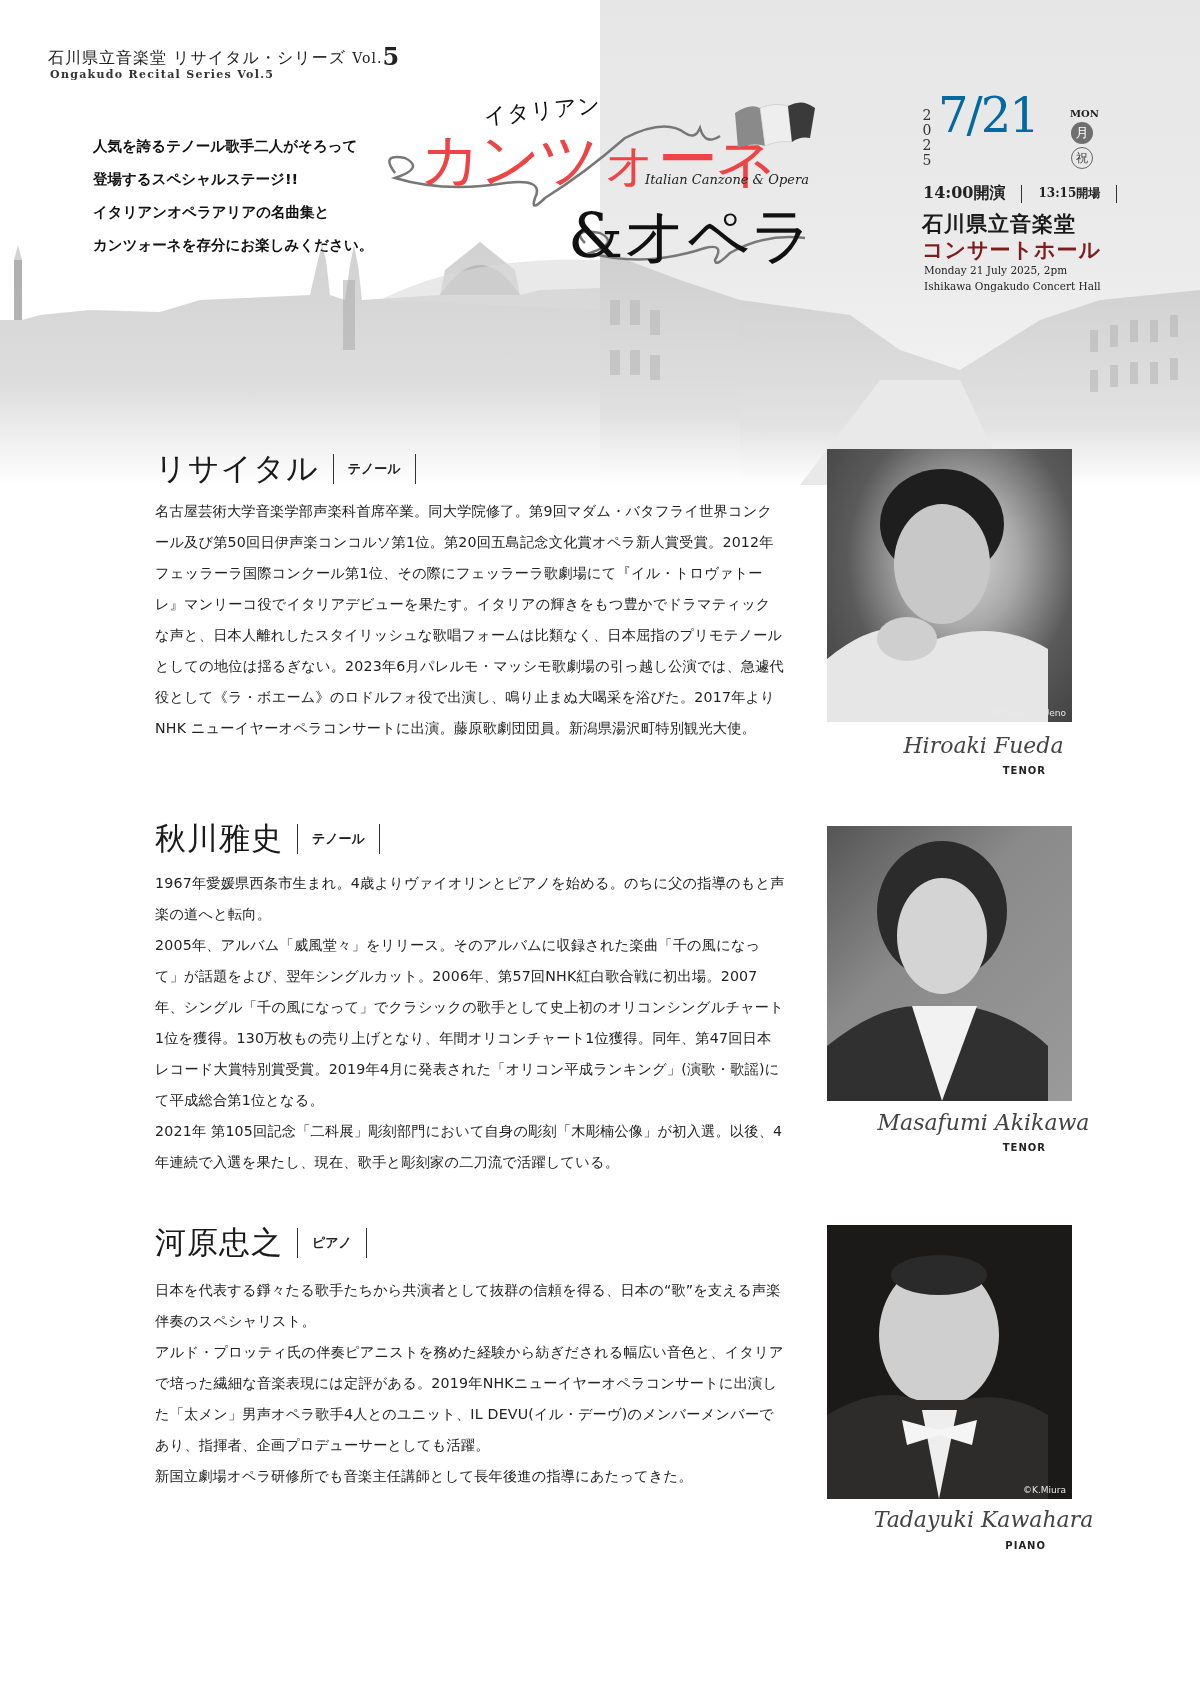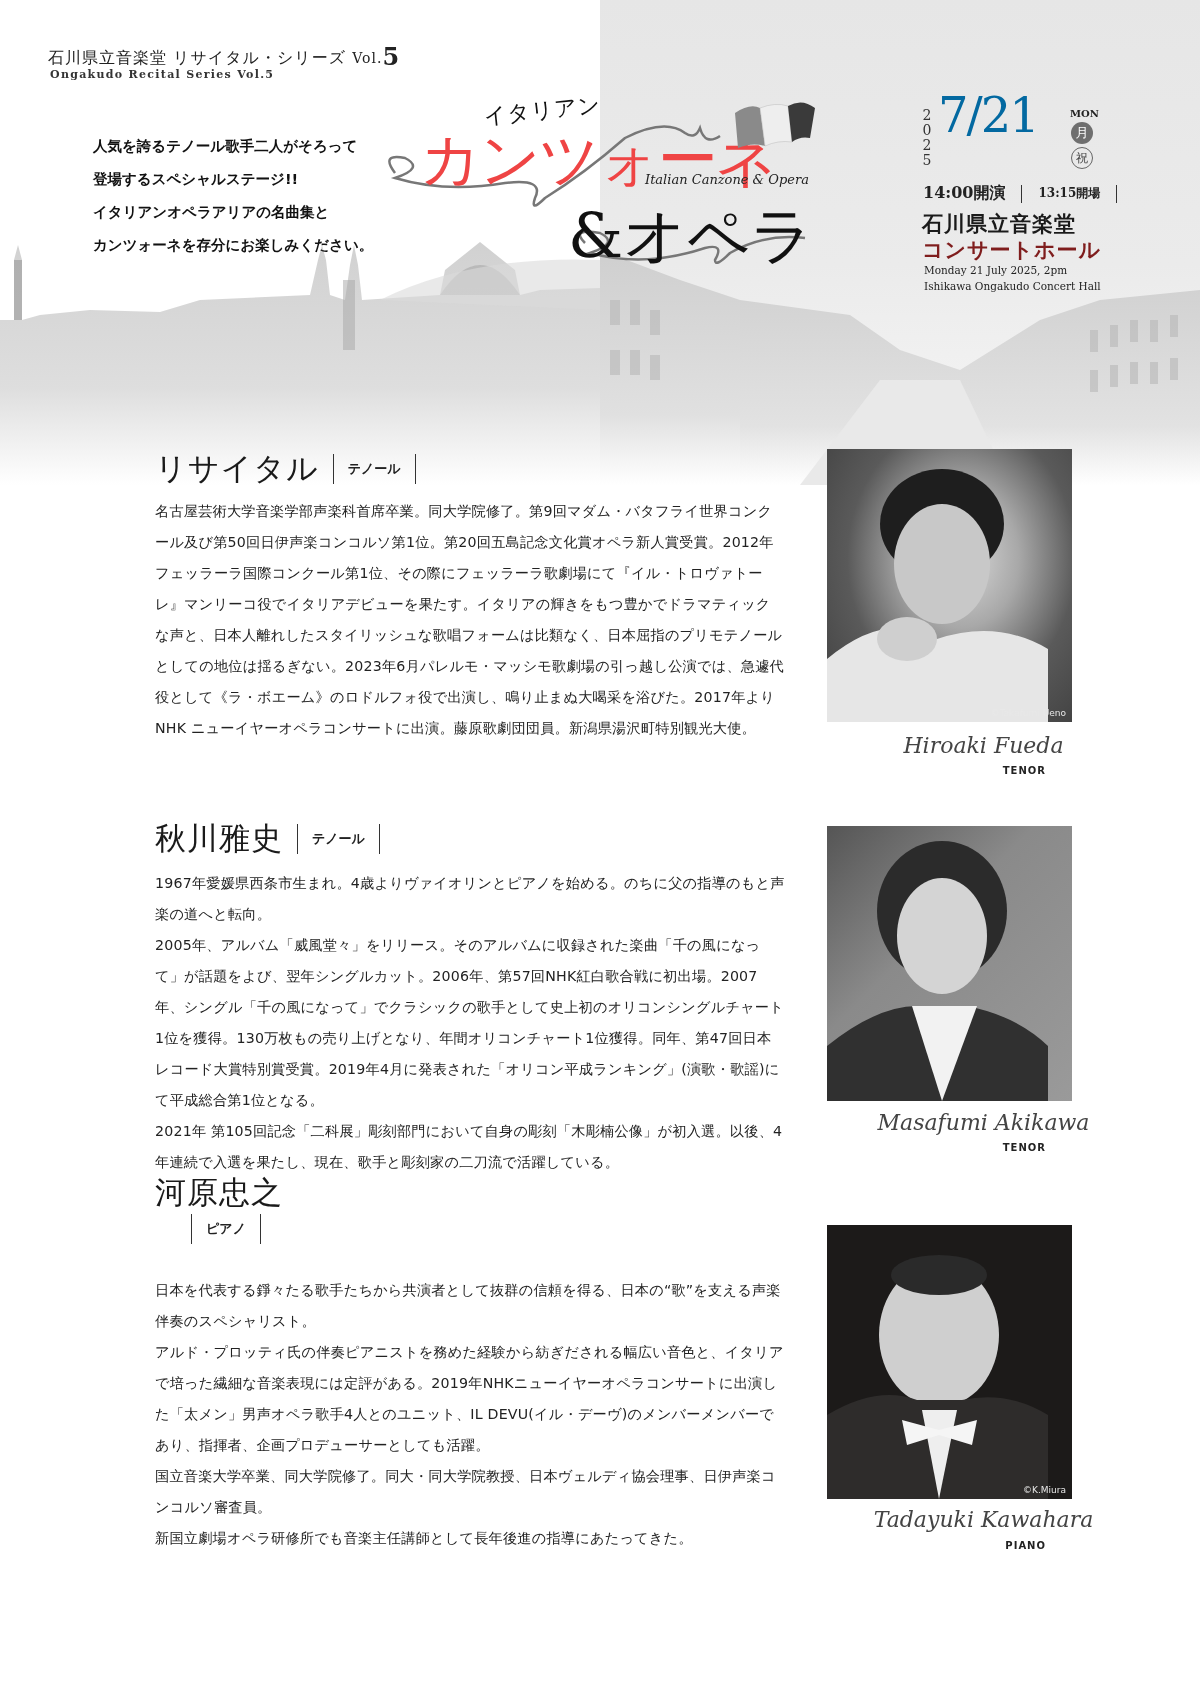--- a/index.html
+++ b/index.html
@@ -180,28 +180,27 @@
   <svg width="221" height="275" viewBox="0 0 221 275">
     <ellipse cx="115" cy="85" rx="65" ry="70" fill="#2b2b2b"></ellipse>
     <ellipse cx="115" cy="110" rx="45" ry="58" fill="#d4d4d4"></ellipse>
     <path d="M0 275 L0 220 Q50 180 90 180 L140 180 Q190 190 221 220 L221 275 Z" fill="#303030"></path>
     <path d="M85 180 L115 275 L150 180 Z" fill="#f2f2f2"></path>
   </svg>
 </div>
 <div class="sig" style="top:1110px;">Masafumi Akikawa</div>
 <div class="role-en" style="top:1142px;">TENOR</div>
 
-<div class="perf-head" style="top:1172px;flex-direction:column;">
+<div class="perf-head" style="top:1222px;">
   <span class="perf-name">河原忠之</span>
   <span class="perf-role">ピアノ</span>
 </div>
 <div class="bio" style="top:1275px;">
   <p>日本を代表する錚々たる歌手たちから共演者として抜群の信頼を得る、日本の“歌”を支える声楽伴奏のスペシャリスト。</p>
   <p>アルド・プロッティ氏の伴奏ピアニストを務めた経験から紡ぎだされる幅広い音色と、イタリアで培った繊細な音楽表現には定評がある。2019年NHKニューイヤーオペラコンサートに出演した「太メン」男声オペラ歌手4人とのユニット、IL DEVU(イル・デーヴ)のメンバーメンバーであり、指揮者、企画プロデューサーとしても活躍。</p>
-  <p>国立音楽大学卒業、同大学院修了。同大・同大学院教授、日本ヴェルディ協会理事、日伊声楽コンコルソ審査員。</p>
   <p>新国立劇場オペラ研修所でも音楽主任講師として長年後進の指導にあたってきた。</p>
 </div>
 <div class="photo" style="top:1225px; height:274px; background:#1c1a19;">
   <svg width="221" height="274" viewBox="0 0 221 274">
     <ellipse cx="112" cy="110" rx="60" ry="72" fill="#cfcfcf"></ellipse>
     <ellipse cx="112" cy="50" rx="48" ry="20" fill="#2a2a2a"></ellipse>
     <path d="M0 274 L0 190 Q50 160 90 175 L135 175 Q180 165 221 190 L221 274 Z" fill="#2e2c2b"></path>
     <path d="M95 185 L112 274 L130 185 Z" fill="#eeeeee"></path>
     <path d="M75 195 L112 205 L150 195 L145 220 L112 210 L80 220 Z" fill="#f5f5f5"></path>
   </svg>

